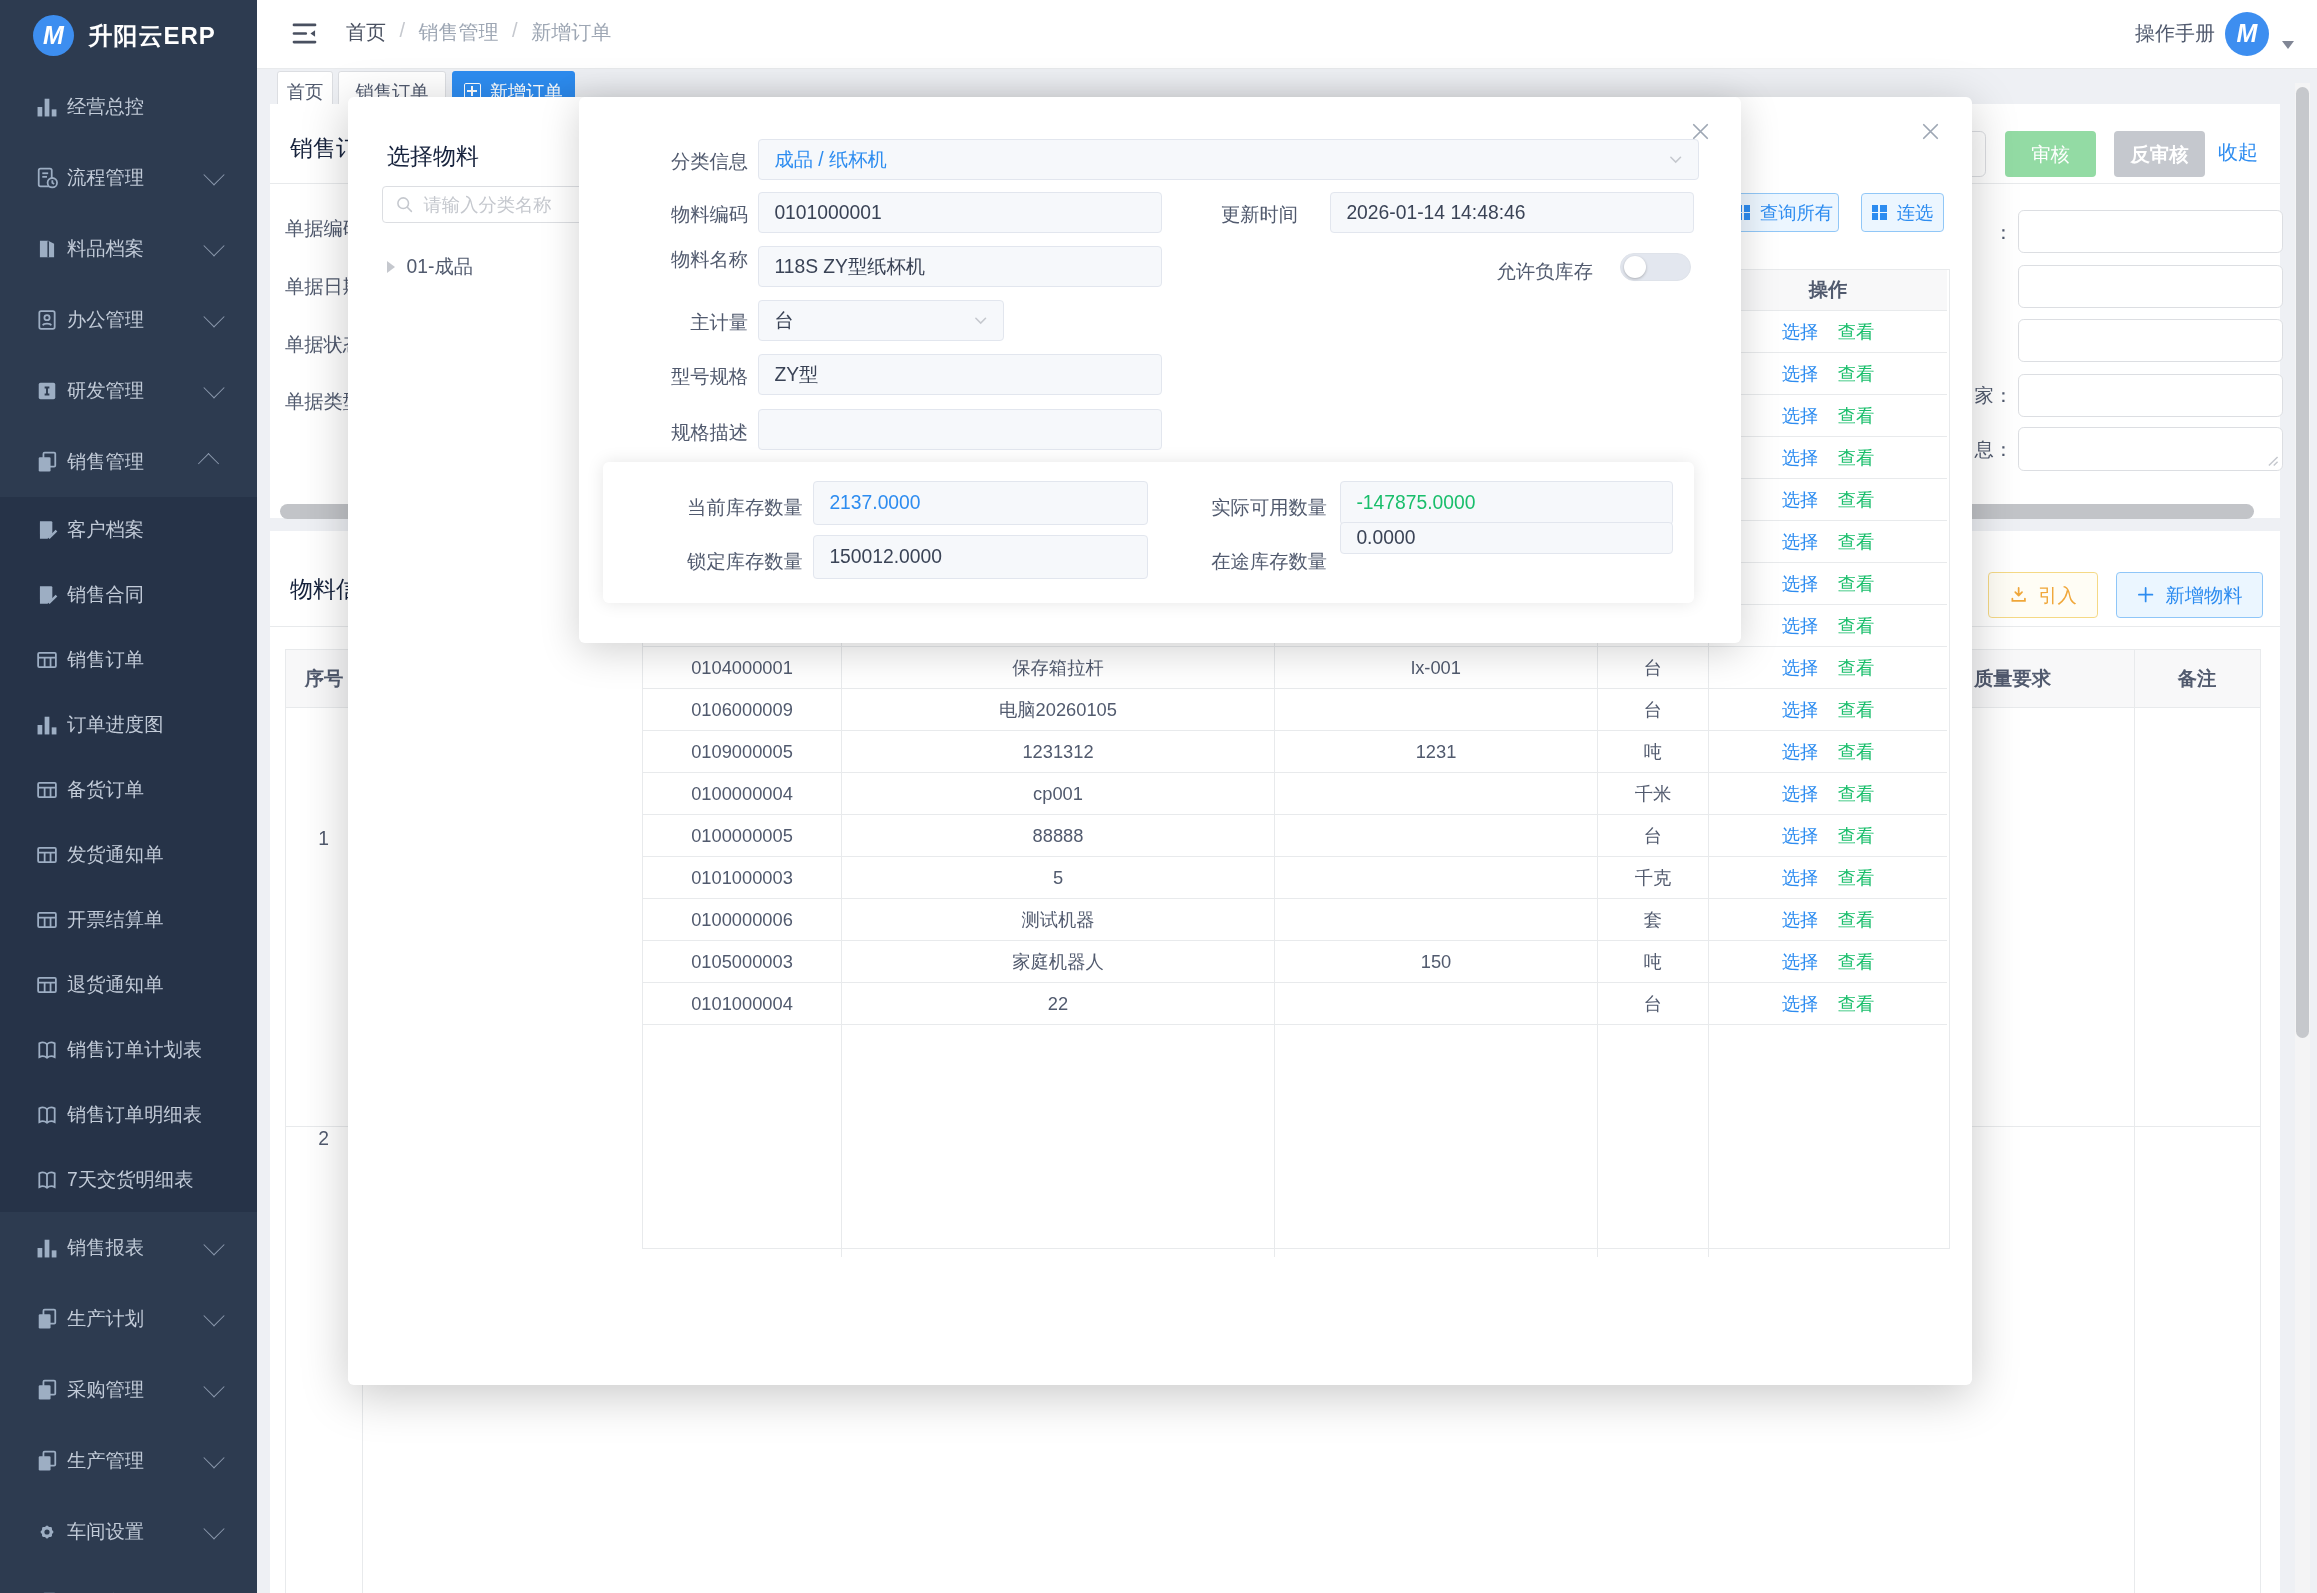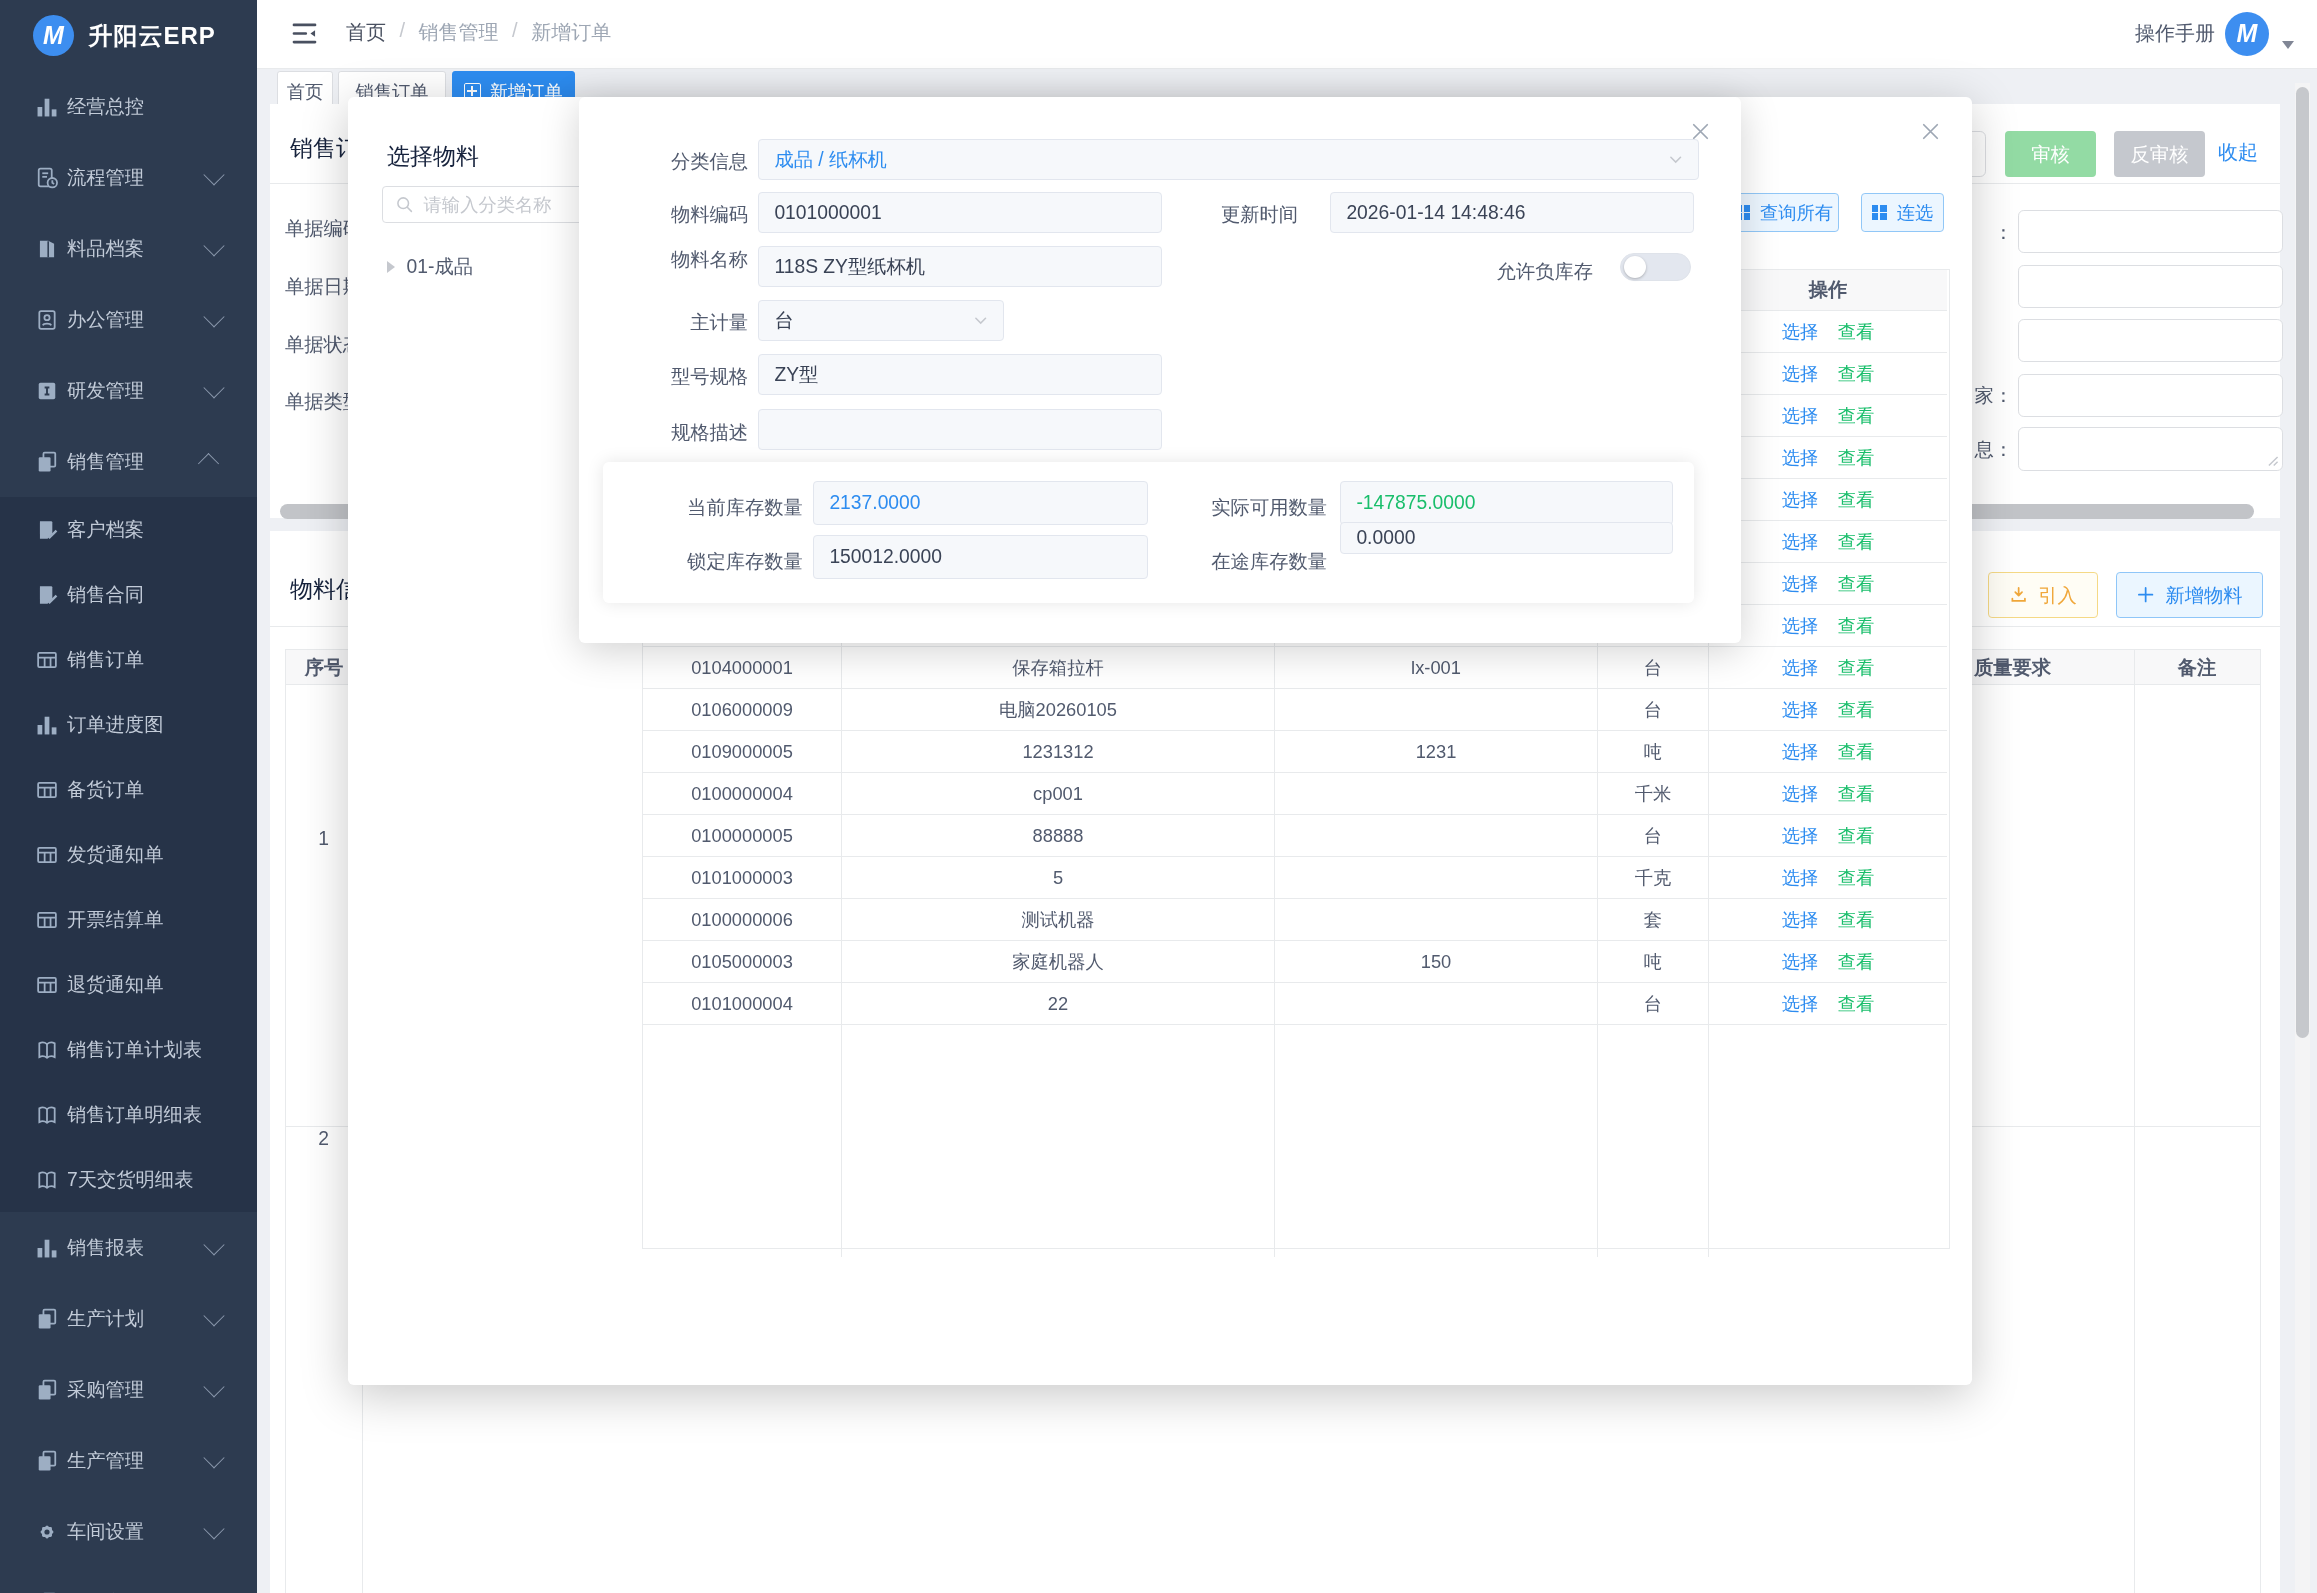--- a/index.html
+++ b/index.html
@@ -53,21 +53,21 @@
   .btn-unaudit{background:#c5c8ce;color:#fff;}
   .link-collapse{position:absolute;color:#2d8cf0;font-size:20px;z-index:1;cursor:pointer;}
   .btn-import{background:#fffdf5;border-color:#f5d985;color:#f0a73a;gap:9.7px;}
   .btn-add{background:#ebf6ff;border-color:#8fc6f8;color:#2d8cf0;gap:9.7px;}
   .hscroll{position:absolute;left:275px;top:504px;width:2005px;height:15.4px;z-index:1;}
   .hscroll .thumb{position:absolute;left:4.8px;top:0;width:1974px;height:14.5px;background:#c2c4c8;border-radius:7.7px;}
   .vscroll{position:absolute;left:2295px;top:83px;width:14.5px;height:1510px;background:#f4f4f5;z-index:4;}
   .vscroll .thumb{position:absolute;left:1px;top:3.9px;width:12.6px;height:951px;background:#c6c8cc;border-radius:6.8px;}
   .vline{position:absolute;width:1px;background:#e8eaec;z-index:1;}
   .hline{position:absolute;height:1px;background:#e8eaec;z-index:1;}
-  .bg-th{position:absolute;top:649px;height:36px;background:#f8f8f9;border-top:1px solid #e8eaec;border-bottom:1px solid #e8eaec;
+  .bg-th{position:absolute;top:649px;height:59px;background:#f8f8f9;border-top:1px solid #e8eaec;border-bottom:1px solid #e8eaec;
          display:flex;align-items:center;justify-content:center;font-size:19.3px;color:#515a6e;font-weight:bold;z-index:1;box-sizing:border-box;}
   .bg-rowno{position:absolute;left:285px;width:77px;text-align:center;font-size:19.3px;color:#515a6e;z-index:1;}
   
   .picker{position:absolute;left:348px;top:97px;width:1624px;height:1288px;background:#fff;border-radius:5.8px;
           box-shadow:0 9.7px 48px rgba(0,0,0,0.22);z-index:10;}
   .close-x{position:absolute;width:27px;height:27px;cursor:pointer;}
   .close-x svg{width:27px;height:27px;}
   .pk-title{position:absolute;left:39px;top:44px;font-size:23px;color:#17233d;}
   .search-box{position:absolute;left:34px;top:89px;width:340px;height:37px;border:1px solid #dcdee2;border-radius:3.9px;
               display:flex;align-items:center;padding-left:11.6px;box-sizing:border-box;}
@@ -400,21 +400,21 @@
 
   <span class="bglabel" style="left:285px;top:215px;">单据编码</span>
   <span class="bglabel" style="left:285px;top:273px;">单据日期</span>
   <span class="bglabel" style="left:285px;top:331px;">单据状态</span>
   <span class="bglabel" style="left:285px;top:388px;">单据类型</span>
 
   <div class="bginput" style="left:1883px;top:131px;width:101px;height:44px;"></div>
   <div class="btn btn-audit" style="left:2005px;top:131px;width:89px;height:44px;">
     <span>审核</span>
   </div>
-  <div class="btn btn-unaudit" style="left:2114px;top:131px;width:89px;height:44px;">
+  <div class="btn btn-unaudit" style="left:2114px;top:131px;width:89px;height:44px;font-weight:bold;">
     <span>反审核</span>
   </div>
   <span class="link-collapse" style="left:2218px;top:139px;">收起</span>
 
   <span class="frag" style="left:1955px;top:219px;">：</span>
   <span class="frag" style="left:1955px;top:382px;">家：</span>
   <span class="frag" style="left:1955px;top:436px;">息：</span>
 
   <div class="bginput" style="left:2018px;top:210px;width:263px;height:41px;"></div>
   <div class="bginput" style="left:2018px;top:265px;width:263px;height:41px;"></div>

